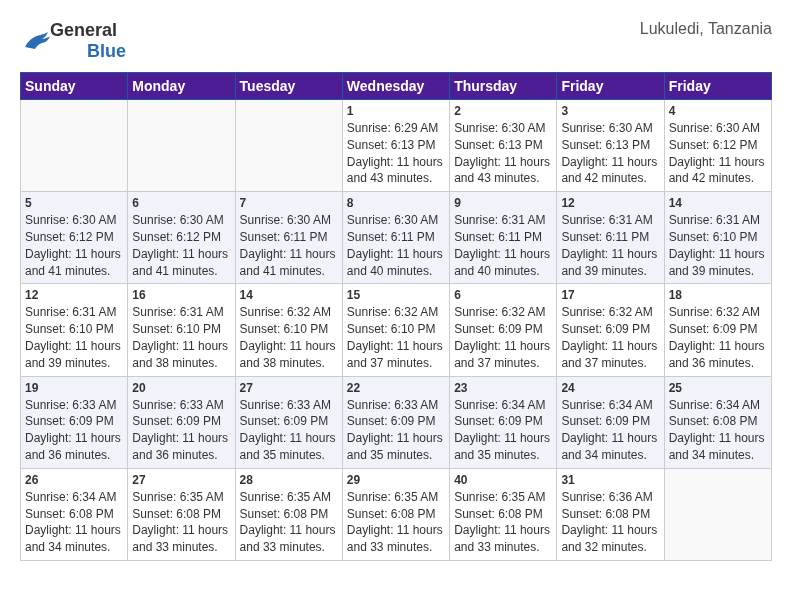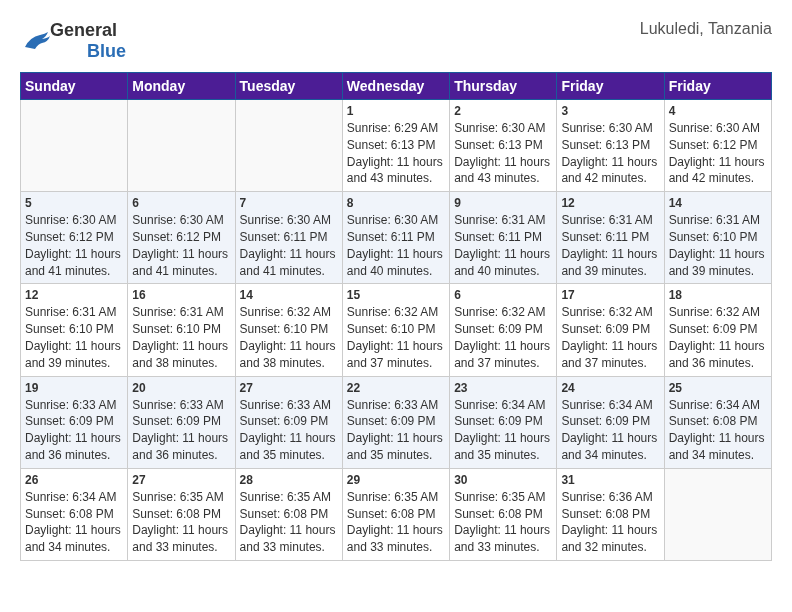--- a/index.html
+++ b/index.html
@@ -329,21 +329,21 @@
 and 33 minutes.</div>
         </td>
         <td>
           <span class="day-number">29</span>
           <div class="day-info">Sunrise: 6:35 AM
 Sunset: 6:08 PM
 Daylight: 11 hours
 and 33 minutes.</div>
         </td>
         <td>
-          <span class="day-number">30</span>
+          <span class="day-number">40</span>
           <div class="day-info">Sunrise: 6:35 AM
 Sunset: 6:08 PM
 Daylight: 11 hours
 and 33 minutes.</div>
         </td>
         <td>
           <span class="day-number">31</span>
           <div class="day-info">Sunrise: 6:36 AM
 Sunset: 6:08 PM
 Daylight: 11 hours

